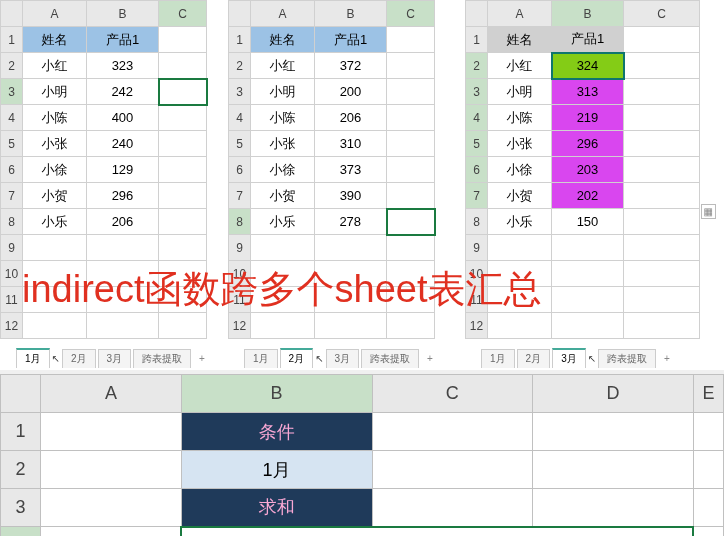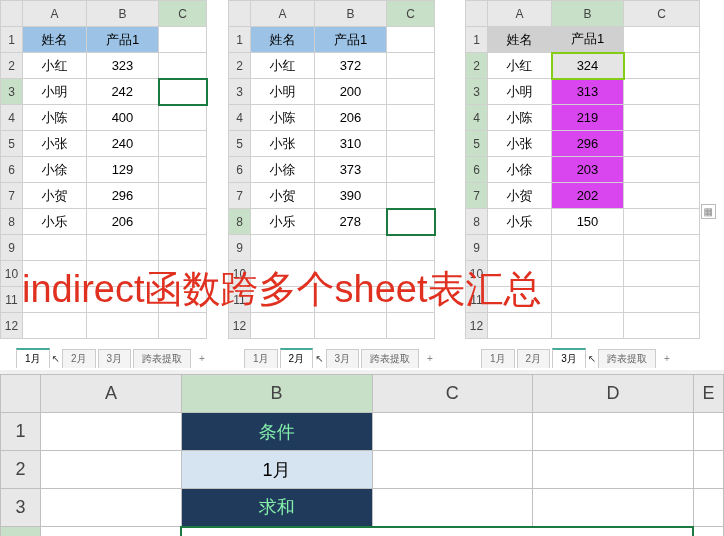--- a/index.html
+++ b/index.html
@@ -38,21 +38,21 @@
 .bigtext { position: absolute; left: 22px; top: 264px; color: #e03020; font-size: 38px; line-height: 1.35; font-weight: 400; text-align: center; }
 
 .bottom-grid { position: absolute; left: 0; top: 374px; width: 724px; border-collapse: collapse; font-size: 18px; background:#fff; }
 .bottom-grid th, .bottom-grid td { border: 1px solid #c0c0c0; text-align: center; height: 38px; }
 .bg-rowhdr { background: #e8e8e8; width: 40px; color: #444; font-weight: normal; }
 .bg-colhdr { background: #e8e8e8; color: #444; font-weight: normal; height: 28px; }
 .bg-colA { width: 140px; }
 .bg-colB { width: 190px; }
 .bg-colC { width: 160px; }
 .bg-colD { width: 160px; }
-.bg-dark { background: #1f3a5a; color: #86efac; }
+.bg-dark { background: #1f3a5a; color: #f9a8d4; }
 .bg-light { background: #d6e4f2; }
 .bg-sel-hdr { background: #c8e0c8 !important; }
 
 .formula-cell { text-align: left !important; padding-left: 8px; font-family: Arial; font-size: 19px; border: 2px solid #1a7a40 !important; white-space: nowrap; }
 .f-black { color: #000; }
 .f-blue { color: #1060c0; }
 .f-red { color: #c02020; }
 
 .paste-icon { position:absolute; right:8px; font-size:10px; color:#888; border:1px solid #bbb; padding:1px 2px; background:#fff; }
 </style>
@@ -258,21 +258,21 @@
           </tr>
       <tr>
             <th class="rowhdr">1</th>
             <td class="hdrcell">姓名</td>
             <td class="hdrcell">产品1</td>
             <td></td>
           </tr>
       <tr class="dsel">
             <th class="rowhdr dsel-hdr">2</th>
             <td>小红</td>
-            <td style="background:#e5e5e5;border:2px solid #84cc16">324</td>
+            <td style="background:#84cc16;border:2px solid #0f766e">324</td>
             <td></td>
           </tr>
       <tr class="dsel">
             <th class="rowhdr dsel-hdr">3</th>
             <td>小明</td>
             <td>313</td>
             <td></td>
           </tr>
       <tr class="dsel">
             <th class="rowhdr dsel-hdr">4</th>

